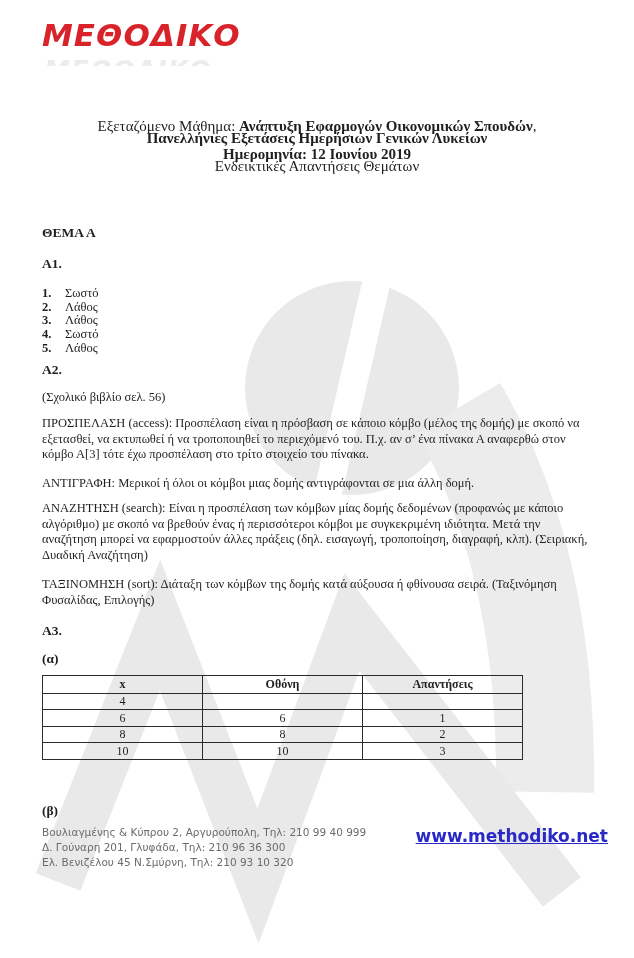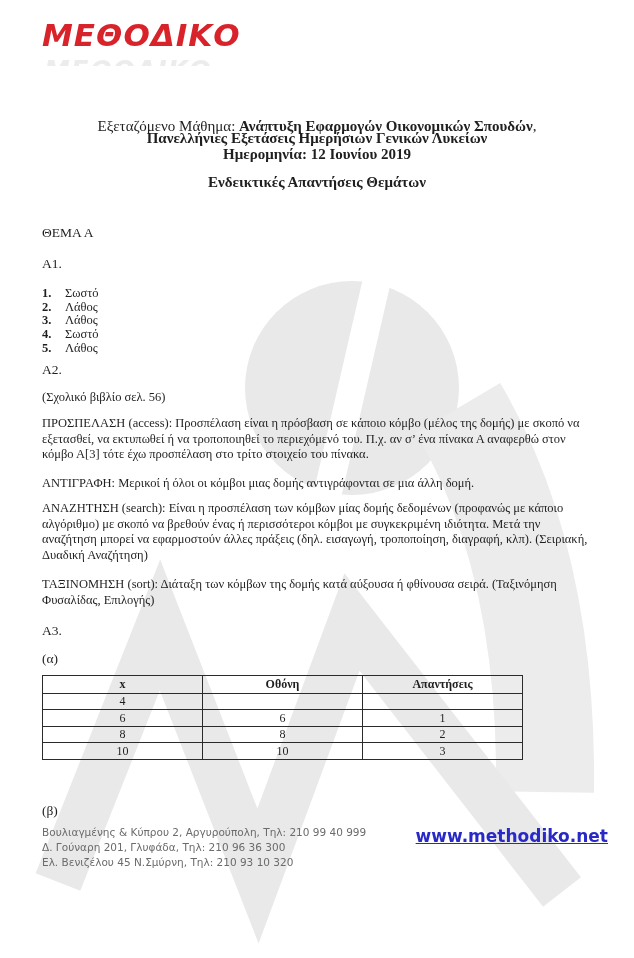--- a/index.html
+++ b/index.html
@@ -37,23 +37,23 @@
     font-weight:bold;font-style:italic;
     font-size:26px;letter-spacing:1px;line-height:1;
     color:#dedede;opacity:.55;
   }
 
   .hline{position:absolute;left:0;width:100%;text-align:center;font-size:15px;line-height:20px;}
   .hline b{font-weight:bold;text-align:center;}
   .h1{top:88px;font-weight:bold;margin-top:40px;}
   .h2{top:116px;}
   .h3{top:144px;font-weight:bold;}
-  .h4{top:172px;font-weight:bold;}
+  .h4{top:156px;font-weight:normal;}
 
-  .sec-label{position:absolute;left:42px;font-size:13.5px;font-weight:normal;line-height:15px;}
+  .sec-label{position:absolute;left:42px;font-size:13.5px;font-weight:bold;line-height:15px;}
   .theme-title{top:225px;}
   .a1-label{top:256px;}
   .a2-label{top:362px;}
   .a3-label{top:623px;}
   .alpha-label{top:651px;}
   .beta-label{top:803px;}
 
   .a1-list{position:absolute;left:42px;top:287px;font-size:12.5px;line-height:13.7px;}
   .a1-item .num{display:inline-block;width:23px;font-weight:bold;}
 

